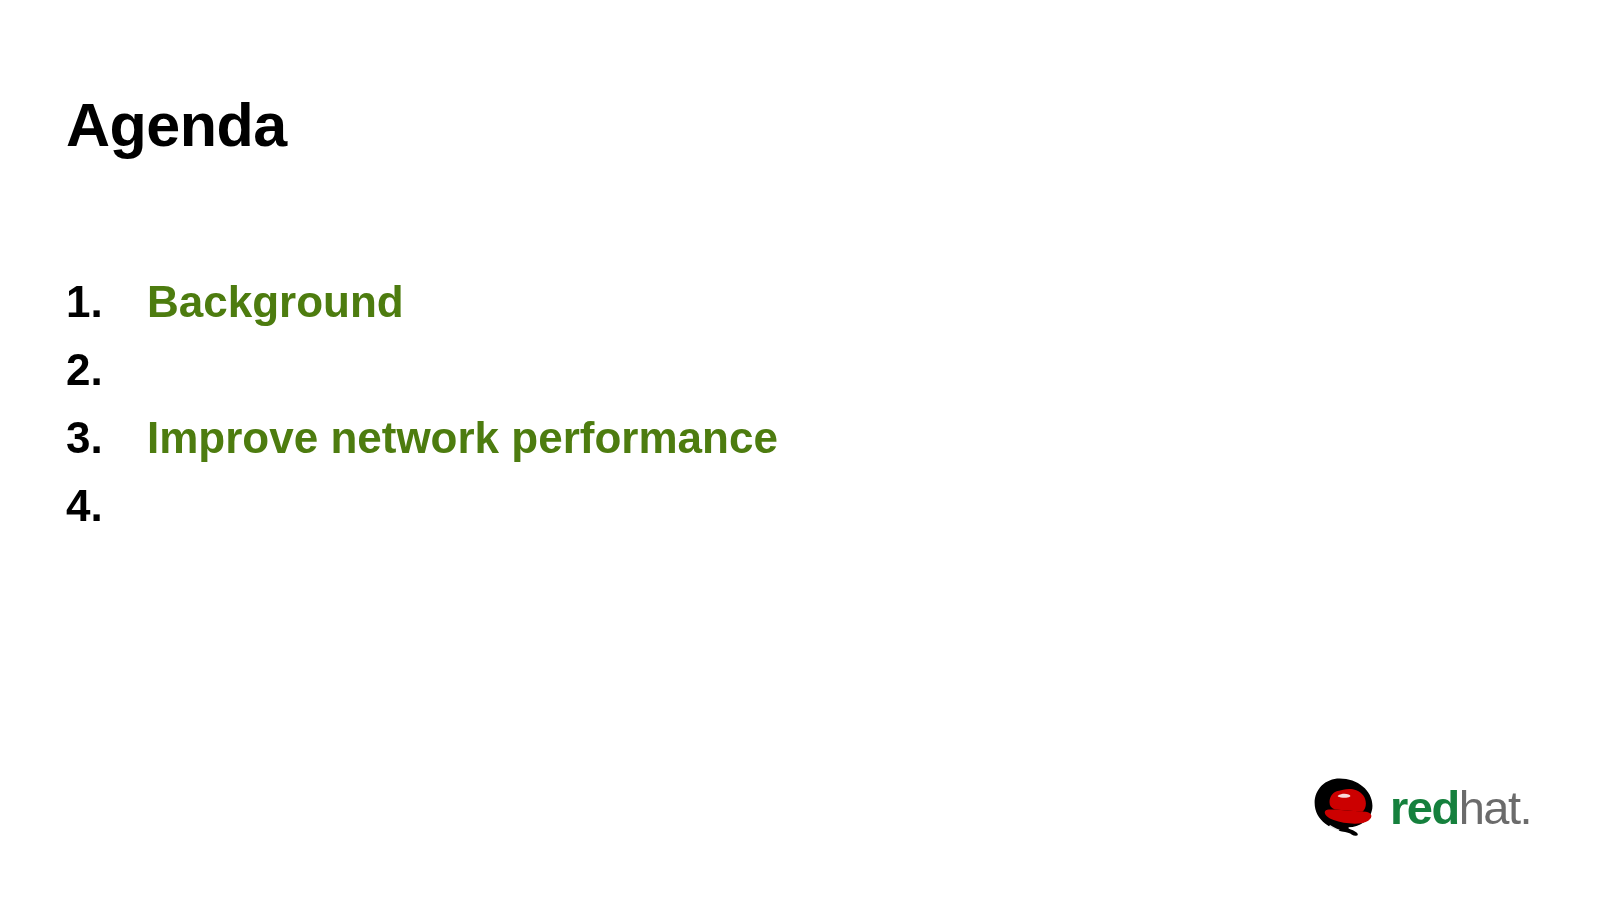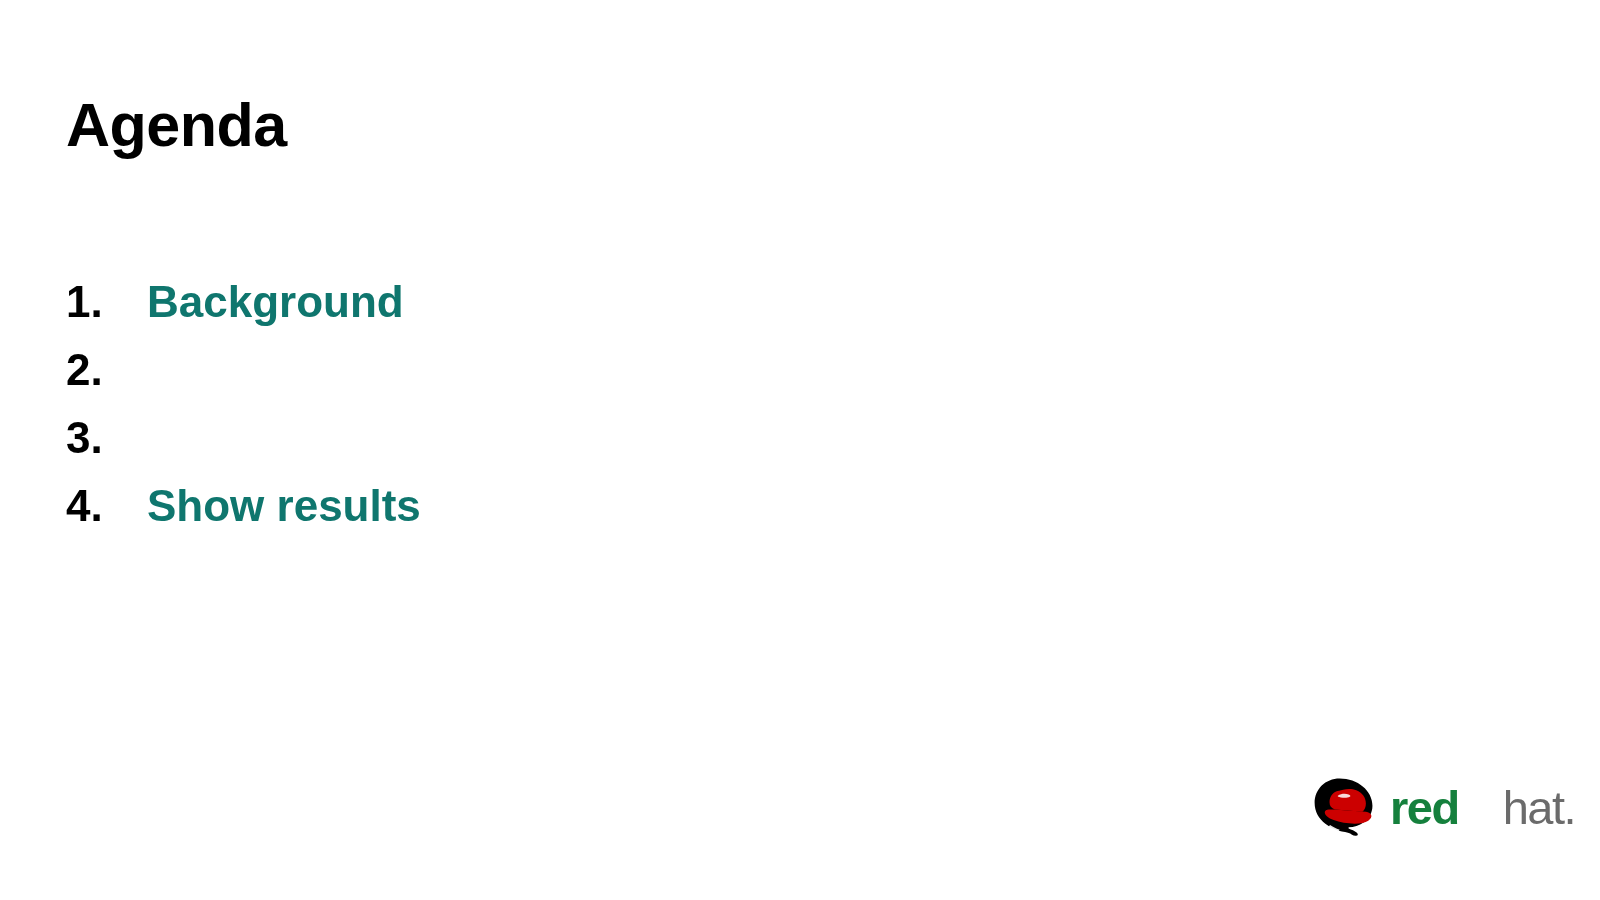--- a/index.html
+++ b/index.html
@@ -60,21 +60,21 @@
     width: 81px;
     flex: 0 0 81px;
     font-size: 44px;
     font-weight: bold;
     color: #000000;
   }
 
   .agenda-label {
     font-size: 44px;
     font-weight: bold;
-    color: #0f766e;
+    color: #4d7c0f;
   }
 
   
   .logo {
     position: absolute;
     left: 1312px;
     top: 767px;
     width: 240px;
     height: 80px;
     display: flex;
@@ -97,21 +97,20 @@
   }
 
   .logo-word-red {
     font-weight: bold;
     color: #15803d;
   }
 
   .logo-word-hat {
     font-weight: normal;
     color: #6b6b6b;
-    margin-left: 44px;
   }
 
   .logo-word-dot {
     font-weight: normal;
     color: #6b6b6b;
   }
 </style>
 </head>
 <body>
 
@@ -125,25 +124,25 @@
       <span class="agenda-number">1.</span>
       <span class="agenda-label">Background</span>
     </div>
 
     <div class="agenda-item">
       <span class="agenda-number">2.</span>
     </div>
 
     <div class="agenda-item">
       <span class="agenda-number">3.</span>
+      <span class="agenda-label">Improve network performance</span>
     </div>
 
     <div class="agenda-item">
       <span class="agenda-number">4.</span>
-      <span class="agenda-label">Show results</span>
     </div>
 
   </div>
 
   <div class="logo">
     <svg class="logo-mark" viewBox="0 0 120 104" xmlns="http://www.w3.org/2000/svg">
 
       <path d="M46 4 C22 4 4 22 4 45 C4 60 11 72 22 80 C26 83 30 86 35 88
                C41 91 48 93 55 94 C60 95 63 96 66 98 C69 100 72 101 75 100
                C77 99 77 97 75 95 C71 92 66 90 61 88 L61 86

